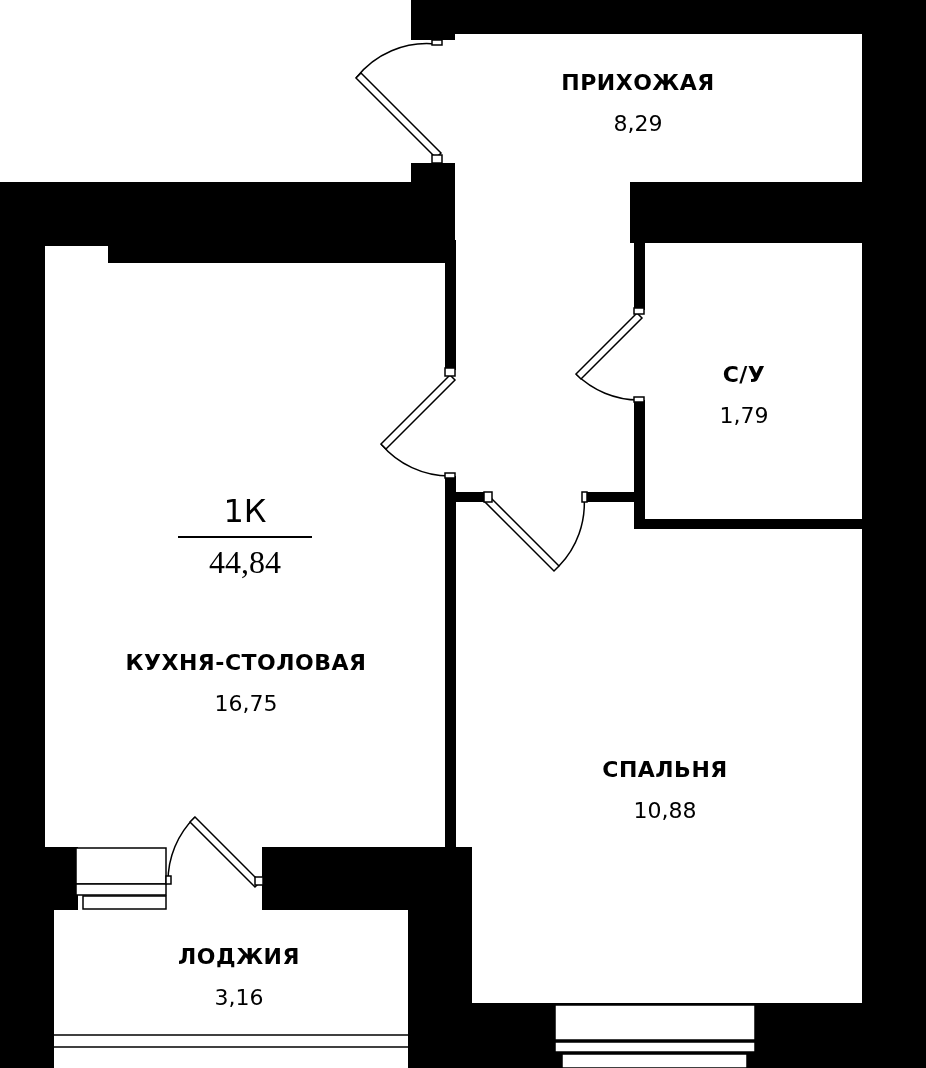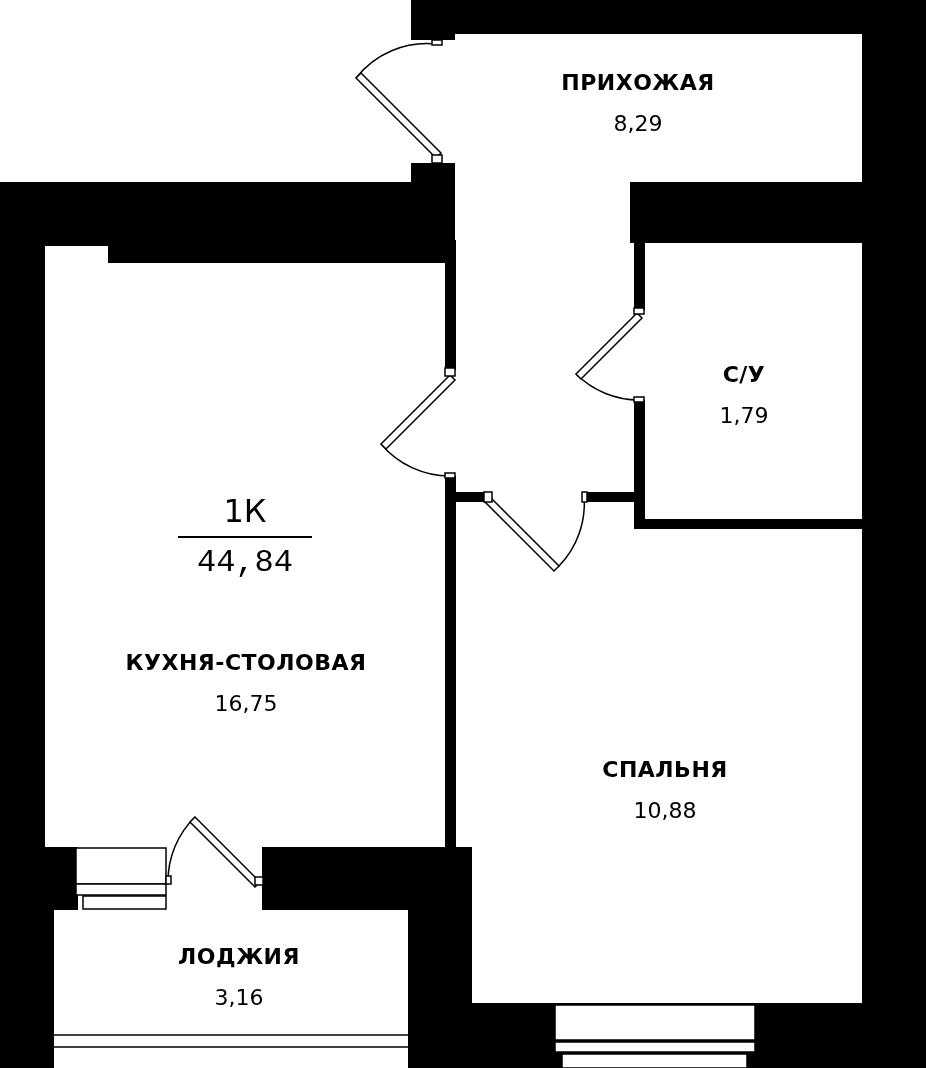--- a/index.html
+++ b/index.html
@@ -2,21 +2,21 @@
 <html><head>
 <meta charset="utf-8">
 <style>
   html, body { margin: 0; padding: 0; background: #ffffff; }
   body { width: 926px; height: 1068px; position: relative; overflow: hidden; font-family: "Liberation Sans", sans-serif; }
   #plan { position: absolute; left: 0; top: 0; }
   .label { position: absolute; text-align: center; transform: translateX(-50%); white-space: nowrap; color: #000; }
   .room-name { font-family: "DejaVu Sans", sans-serif; font-weight: bold; font-size: 22px; letter-spacing: 0.5px; }
   .room-area { font-family: "DejaVu Sans", sans-serif; font-size: 22px; margin-top: 16px; }
   .apt-type { font-family: "DejaVu Sans", sans-serif; font-size: 32px; }
-  .apt-area { font-family: Liberation Mono, monospace; font-size: 32px; }
+  .apt-area { font-family: Liberation Serif, serif; font-size: 32px; }
   .apt-line { width: 134px; height: 2px; background: #000; margin: 6px auto 6px auto; }
 </style>
 </head>
 <body>
 
 <svg id="plan" width="926" height="1068" viewBox="0 0 926 1068" xmlns="http://www.w3.org/2000/svg">
 
   <g fill="#000">
 
     <rect x="411" y="0" width="515" height="34"></rect>

